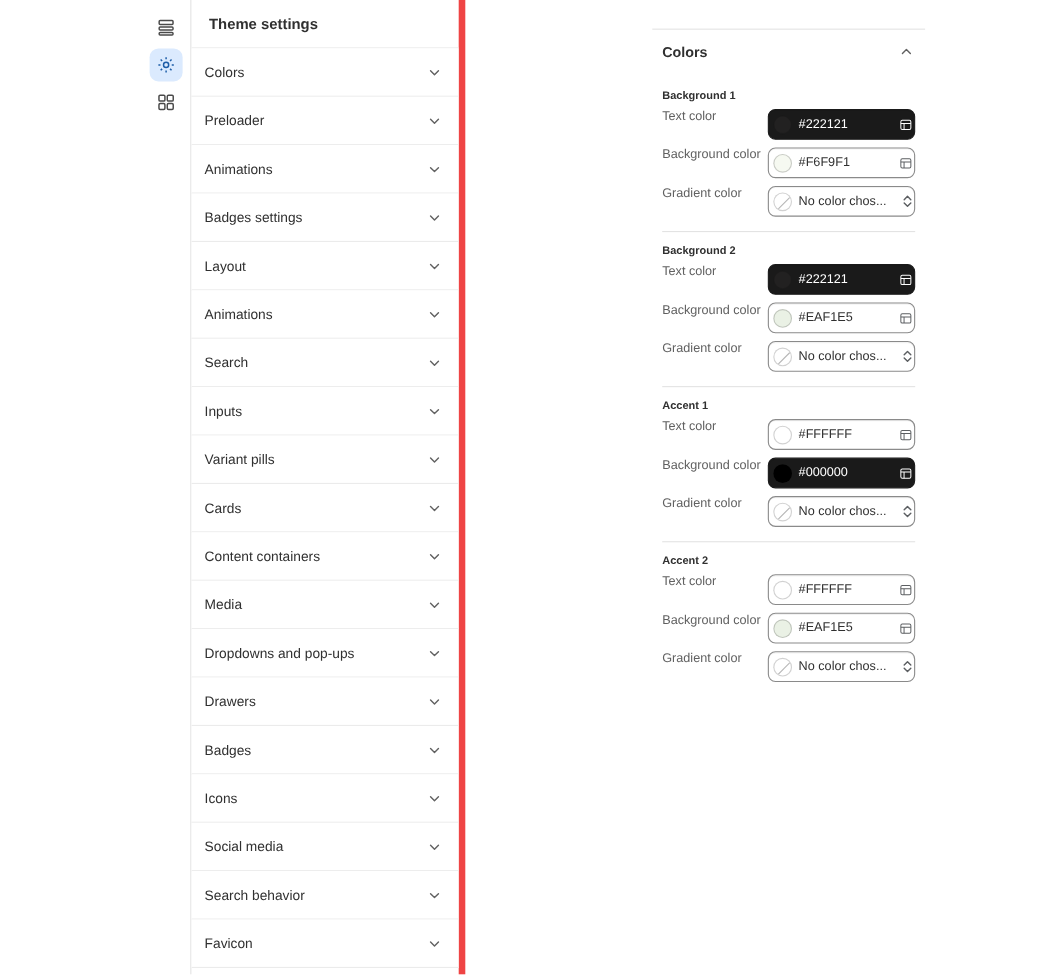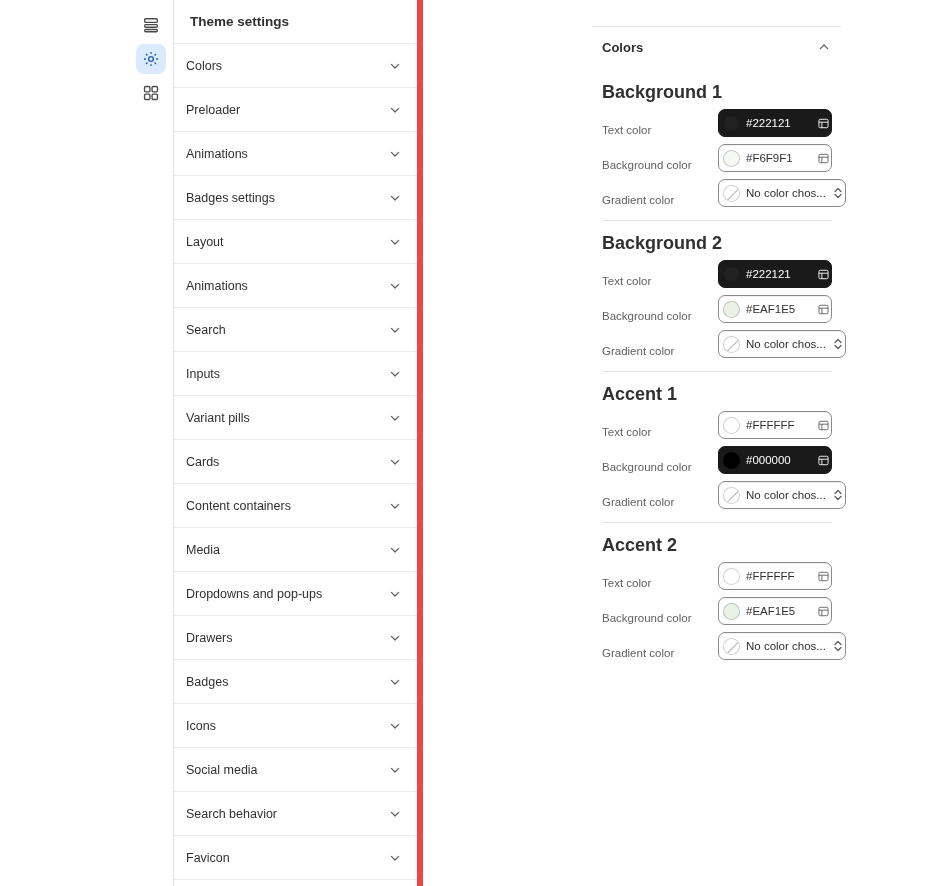--- a/index.html
+++ b/index.html
@@ -118,31 +118,30 @@
     left: 0; top: 70px;
     width: 248px;
   }
   .group { padding: 0 9px; }
   .group-sep {
     height: 1px;
     background: #e3e3e3;
     margin: 13px 0 0 0;
   }
   .group-title {
-    font-size: 18px;
+    font-size: 10px;
     font-weight: 600;
     color: #303030;
     padding: 12px 0 6px 0;
   }
   .field-row {
     display: flex;
-    align-items: flex-end;
+    align-items: flex-start;
     margin-bottom: 7px;
     min-height: 28px;
-    gap: 20px;
   }
   .field-label {
     font-size: 11.5px;
     color: #616161;
     width: 96px;
     flex: 0 0 96px;
     line-height: 14px;
   }
   .swatch-input {
     flex: 1 1 auto;

